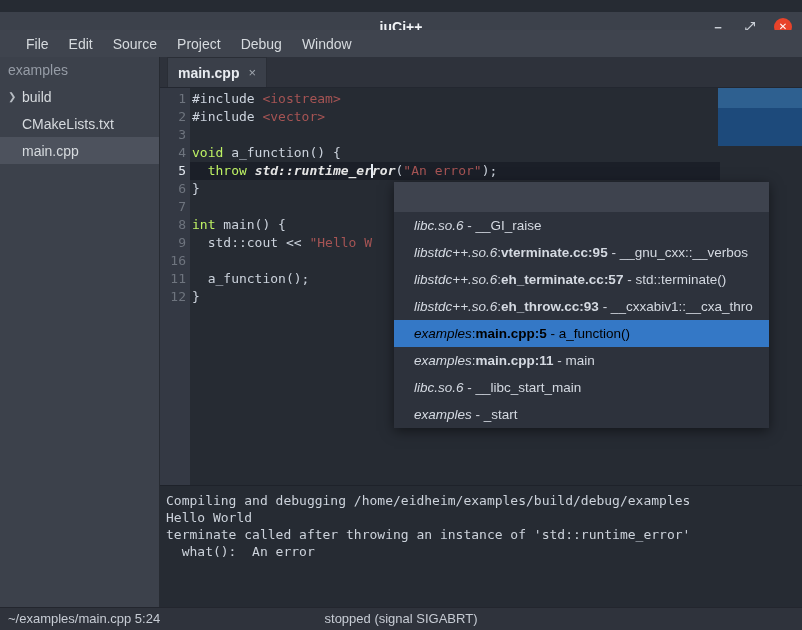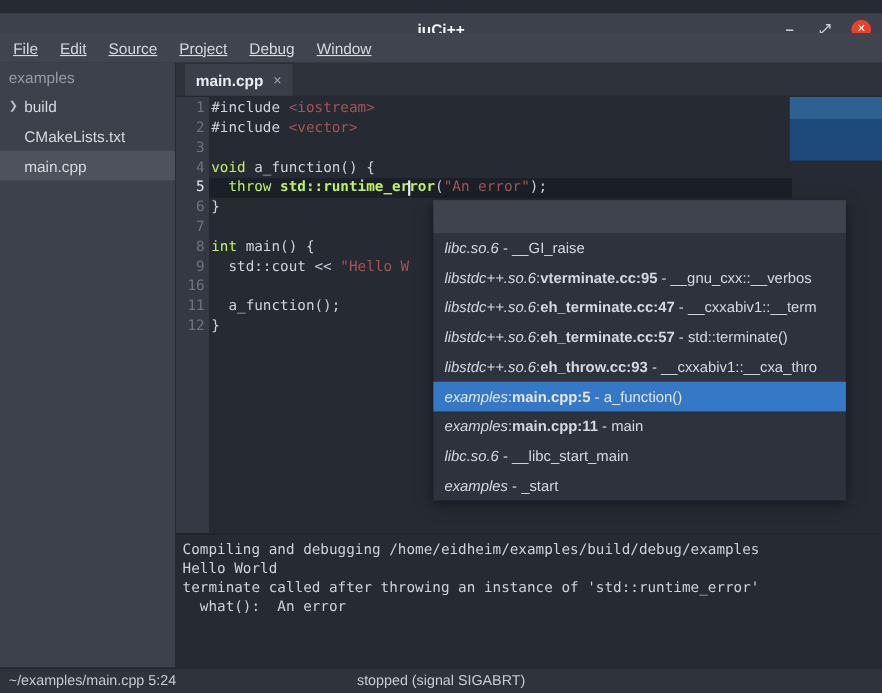--- a/index.html
+++ b/index.html
@@ -21,22 +21,22 @@
   .win-controls { position:absolute; right:10px; top:0; height:30px; display:flex; align-items:center; gap:16px; }
   .win-btn { color:#c9ced6; font-size:13px; width:16px; text-align:center; }
   .close-btn {
     width:18px; height:18px; border-radius:50%; background:#e8432a;
     color:#fff; font-size:10px; line-height:18px; text-align:center; font-weight:bold;
   }
 
   
   .menubar {
     position:absolute; left:0; top:30px; width:802px; height:27px;
-    background:#3f444e; display:flex; align-items:center; padding-left:2px;
-    color:#d6dade; font-size:14px;text-decoration:underline;
+    background:#3f444e; display:flex; align-items:center; padding-left:16px;
+    color:#d6dade; font-size:14px;
   }
   .menu-item { padding:0 10px; height:100%; display:flex; align-items:center; }
 
   
   .sidebar {
     position:absolute; left:0; top:57px; width:160px; height:550px;
     background:#3c414b; border-right:1px solid #272b32;
     color:#d6dade; font-size:14px;
   }
   .side-header { height:26px; line-height:26px; padding-left:8px; color:#969ca6; }
@@ -72,37 +72,37 @@
   .code {
     position:absolute; left:0; top:2px; z-index:3;
     font-family:"DejaVu Sans Mono",monospace; font-size:13px; line-height:18px;
   }
   .line { display:flex; height:18px; }
   .ln { width:26px; min-width:26px; text-align:right; color:#6e747e; }
   .ln.cur { color:#e2e7ee; }
   .lt { padding-left:6px; white-space:pre; color:#ccd3dd; }
   .seg-p { color:#ccd3dd; }
   .seg-k { color:#bef264; }
-  .seg-t { color:#bef264; font-weight:bold; }
+  .seg-t { color:#e5e5e5; font-weight:bold;font-style:italic; }
   .seg-s { color:#a65454; }
   .caret { display:inline-block; width:2px; height:14px; background:#e6ebf2; vertical-align:text-bottom; margin:0 -1px; }
 
   
   .popup {
     position:absolute; left:234px; top:94px; width:375px; z-index:5;
     background:#2d323c; box-shadow:0 3px 12px rgba(0,0,0,0.5);
     font-size:13.5px; color:#d4d9e1;
   }
   .popup-header { height:30px; background:#3e434e; }
   .popup-row {
     height:27px; line-height:27px; padding:0 10px;
     white-space:nowrap; overflow:hidden;
   }
-  .popup-row.selected { background:#3478c6; color:#e5e5e5; }
-  .mod { font-style:italic; }
+  .popup-row.selected { background:#3478c6; color:#000000; }
+  .mod { font-style:italic;margin-left:10px; }
   .loc { font-weight:bold; }
 
   
   .terminal {
     position:absolute; left:160px; top:485px; width:642px; height:122px;
     background:#262b33; border-top:1px solid #1e222a;
     font-family:"DejaVu Sans Mono",monospace; font-size:13px; line-height:17px;
     color:#ccd2db; padding:6px 6px;
   }
   .tline { white-space:pre; height:17px; }
@@ -214,21 +214,20 @@
       <div class="line">
         <span class="ln">12</span>
         <span class="lt"><span class="seg-p">}</span></span>
       </div>
     </div>
   <div class="popup">
     <div class="popup-header"></div>
     <div>
         <div class="popup-row"><span class="mod">libc.so.6</span> - __GI_raise</div>
         <div class="popup-row"><span class="mod">libstdc++.so.6</span>:<span class="loc">vterminate.cc:95</span> - __gnu_cxx::__verbos</div>
-        <div class="popup-row"><span class="mod">libstdc++.so.6</span>:<span class="loc">eh_terminate.cc:47</span> - __cxxabiv1::__term</div>
         <div class="popup-row"><span class="mod">libstdc++.so.6</span>:<span class="loc">eh_terminate.cc:57</span> - std::terminate()</div>
         <div class="popup-row"><span class="mod">libstdc++.so.6</span>:<span class="loc">eh_throw.cc:93</span> - __cxxabiv1::__cxa_thro</div>
         <div class="popup-row selected"><span class="mod">examples</span>:<span class="loc">main.cpp:5</span> - a_function()</div>
         <div class="popup-row"><span class="mod">examples</span>:<span class="loc">main.cpp:11</span> - main</div>
         <div class="popup-row"><span class="mod">libc.so.6</span> - __libc_start_main</div>
         <div class="popup-row"><span class="mod">examples</span> - _start</div>
       </div>
   </div>
 </div>
 

